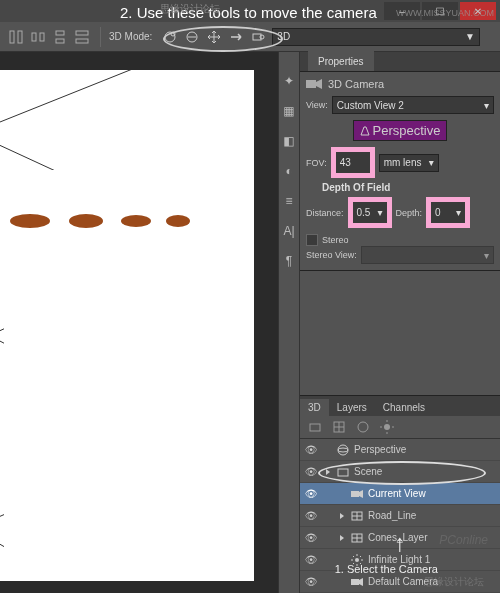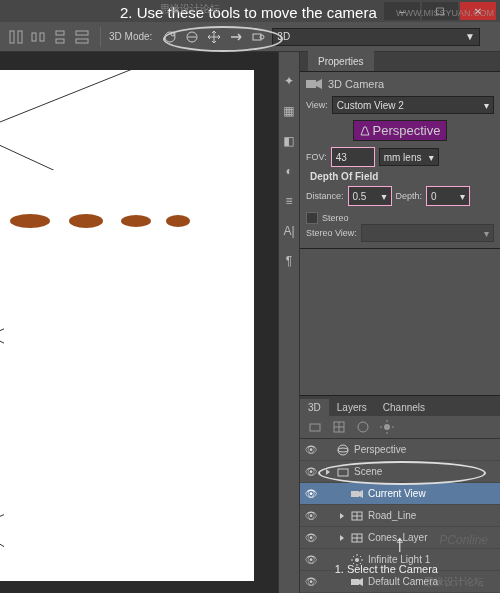--- a/index.html
+++ b/index.html
@@ -30,23 +30,23 @@
 
 .right-panels { width: 200px; background: #535353; display: flex; flex-direction: column; }
 
 .panel-header { background: #3f3f3f; height: 20px; display: flex; align-items: flex-end; padding: 0 8px; font-size: 10px; color: #ddd; border-bottom: 1px solid #222; }
 .panel-tab { padding: 0 10px; height: 20px; display: flex; align-items: center; background: #535353; }
 
 .props-body { padding: 6px; border-bottom: 1px solid #222; }
 .props-title-row { display: flex; align-items: center; gap: 6px; margin-bottom: 6px; }
 .props-row { display: flex; align-items: center; gap: 4px; margin-bottom: 0; font-size: 9px; }
 .dropdown { background: #3a3a3a; border: 1px solid #222; color: #ddd; height: 18px; font-size: 10px; padding: 0 4px; flex: 1; display: flex; align-items: center; justify-content: space-between; cursor: pointer; }
-.num-input { background: #3a3a3a; border: 1px solid #f9a8d4; color: #ddd; height: 20px; width: 44px; font-size: 10px; padding: 0 4px; display: flex; align-items: center; }
+.num-input { background: #3a3a3a; border: 5px solid #f9a8d4; color: #ddd; height: 31px; width: 44px; font-size: 10px; padding: 0 4px; display: flex; align-items: center; }
 .toggle-btn { background: #701a75; border: 1px solid #222; padding: 2px 6px; display: flex; align-items: center; gap: 3px; cursor: pointer; font-size: 13px; }
-.section-title { font-size: 10px; font-weight: bold; margin: 4px 4px; color: #ddd; }
+.section-title { font-size: 10px; font-weight: bold; margin: 4px 16px; color: #ddd; }
 .checkbox { width: 12px; height: 12px; border: 1px solid #666; background: #3a3a3a; cursor: pointer; }
 
 .spacer { flex: 1; }
 
 .layers-panel { border-top: 1px solid #222; }
 .layer-tabs { display: flex; background: #3f3f3f; height: 20px; align-items: flex-end; }
 .layer-tab { padding: 3px 8px; font-size: 10px; cursor: pointer; }
 .layer-tab.active { background: #535353; }
 .layer-toolbar { display: flex; gap: 10px; padding: 4px 8px; border-bottom: 1px solid #333; }
 .layer-tool { width: 14px; height: 14px; cursor: pointer; opacity: 0.8; }

